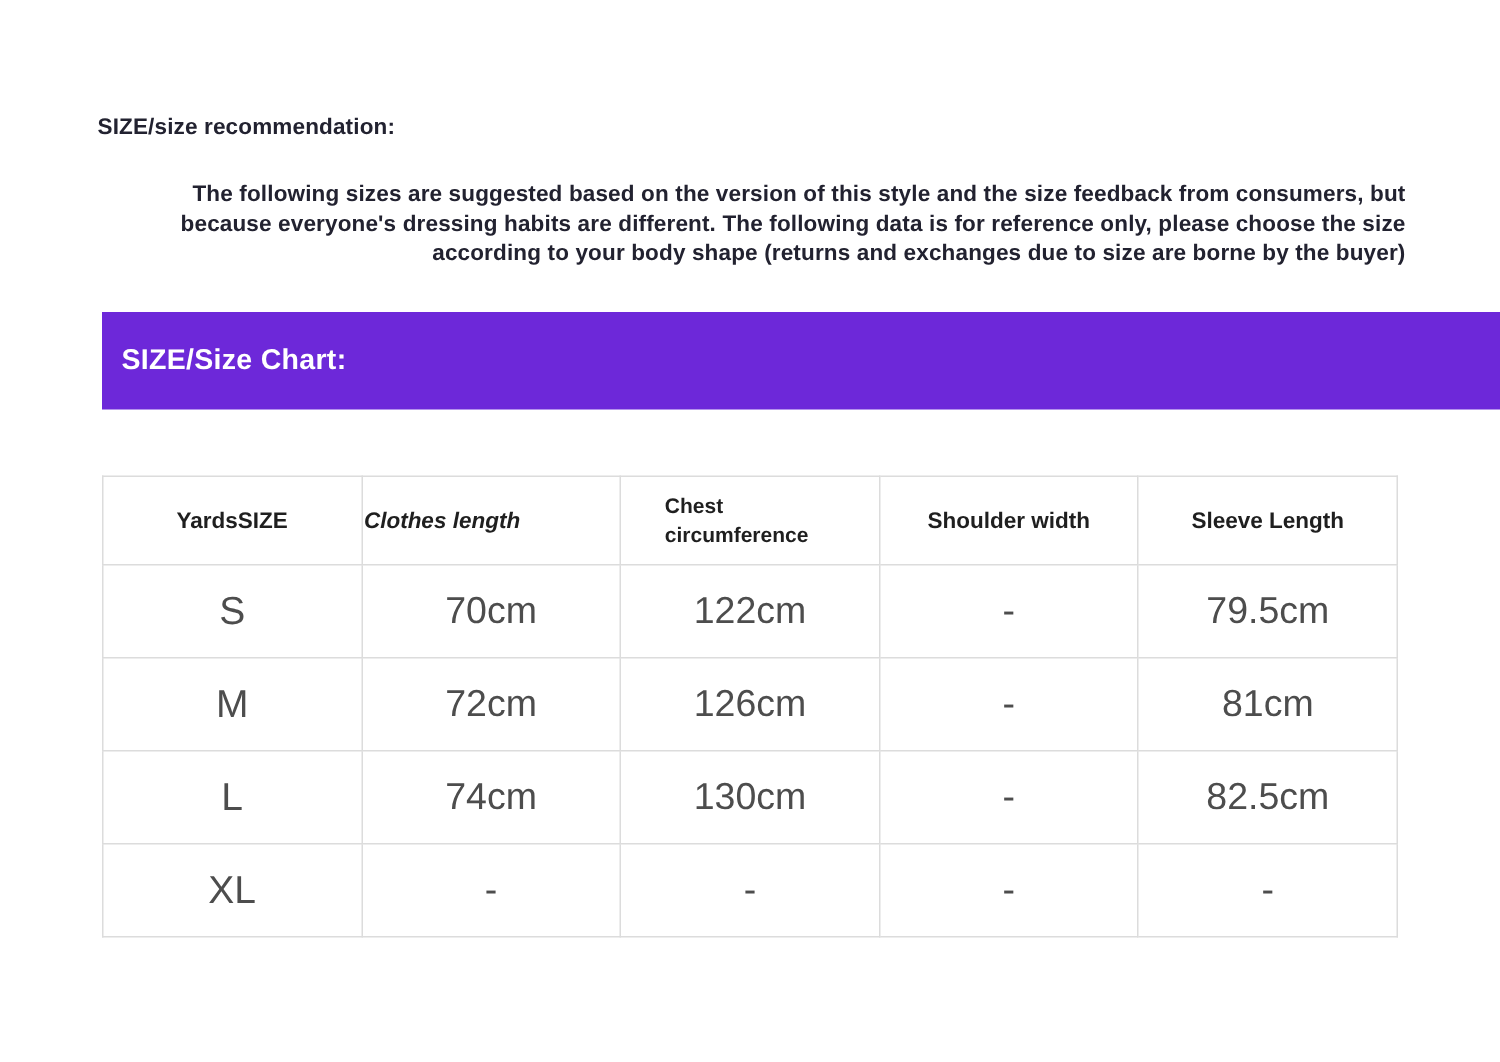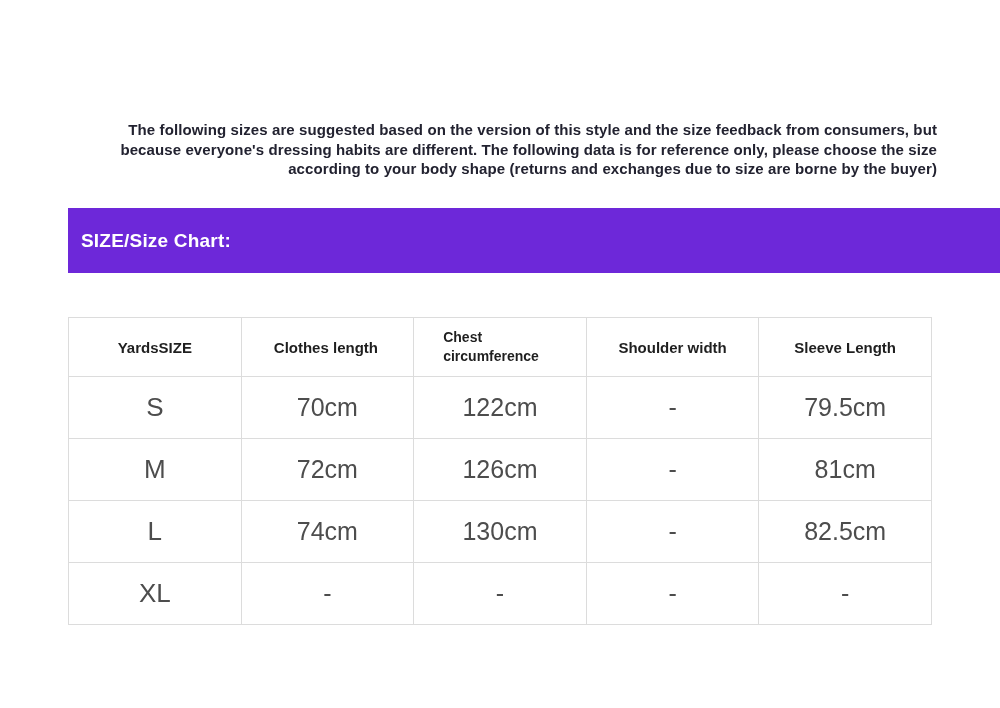--- a/index.html
+++ b/index.html
@@ -73,22 +73,23 @@
     vertical-align: middle;
   }
   .size-table thead th {
     height: 59px;
     font-size: 15px;
     font-weight: bold;
     color: #1f1f1f;
     text-align: center;
   }
   .size-table thead th.col-1 {
-    text-align: center;
+    text-align: left;
     padding-right: 4px;
+    font-style: italic;
   }
   .size-table thead th.col-2 {
     text-align: left;
     padding-left: 29px;
     font-size: 14px;
     line-height: 19px;
     white-space: pre-line;
   }
   .size-table tbody td {
     height: 62px;
@@ -99,20 +100,21 @@
   }
   .size-table tbody td.size-cell {
     font-size: 26px;
   }
 </style>
 </head>
 <body>
 
 <div class="page">
 
+  <h2 class="heading">SIZE/size recommendation:</h2>
 
   <p class="body-text">The following sizes are suggested based on the version of this style and the size feedback from consumers, but because everyone's dressing habits are different. The following data is for reference only, please choose the size according to your body shape (returns and exchanges due to size are borne by the buyer)</p>
 
   <div class="title-bar">
     <span class="title-text">SIZE/Size Chart:</span>
   </div>
 
   <table class="size-table">
     <thead>
       <tr id="head-row">

